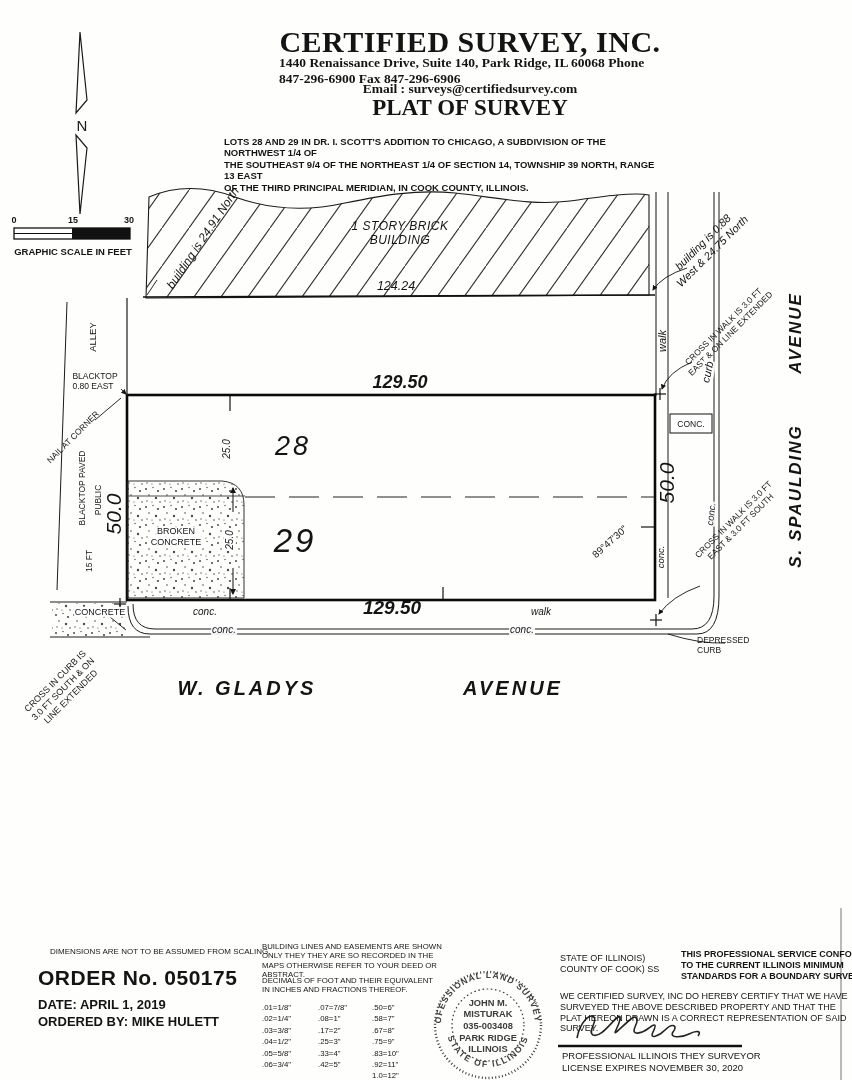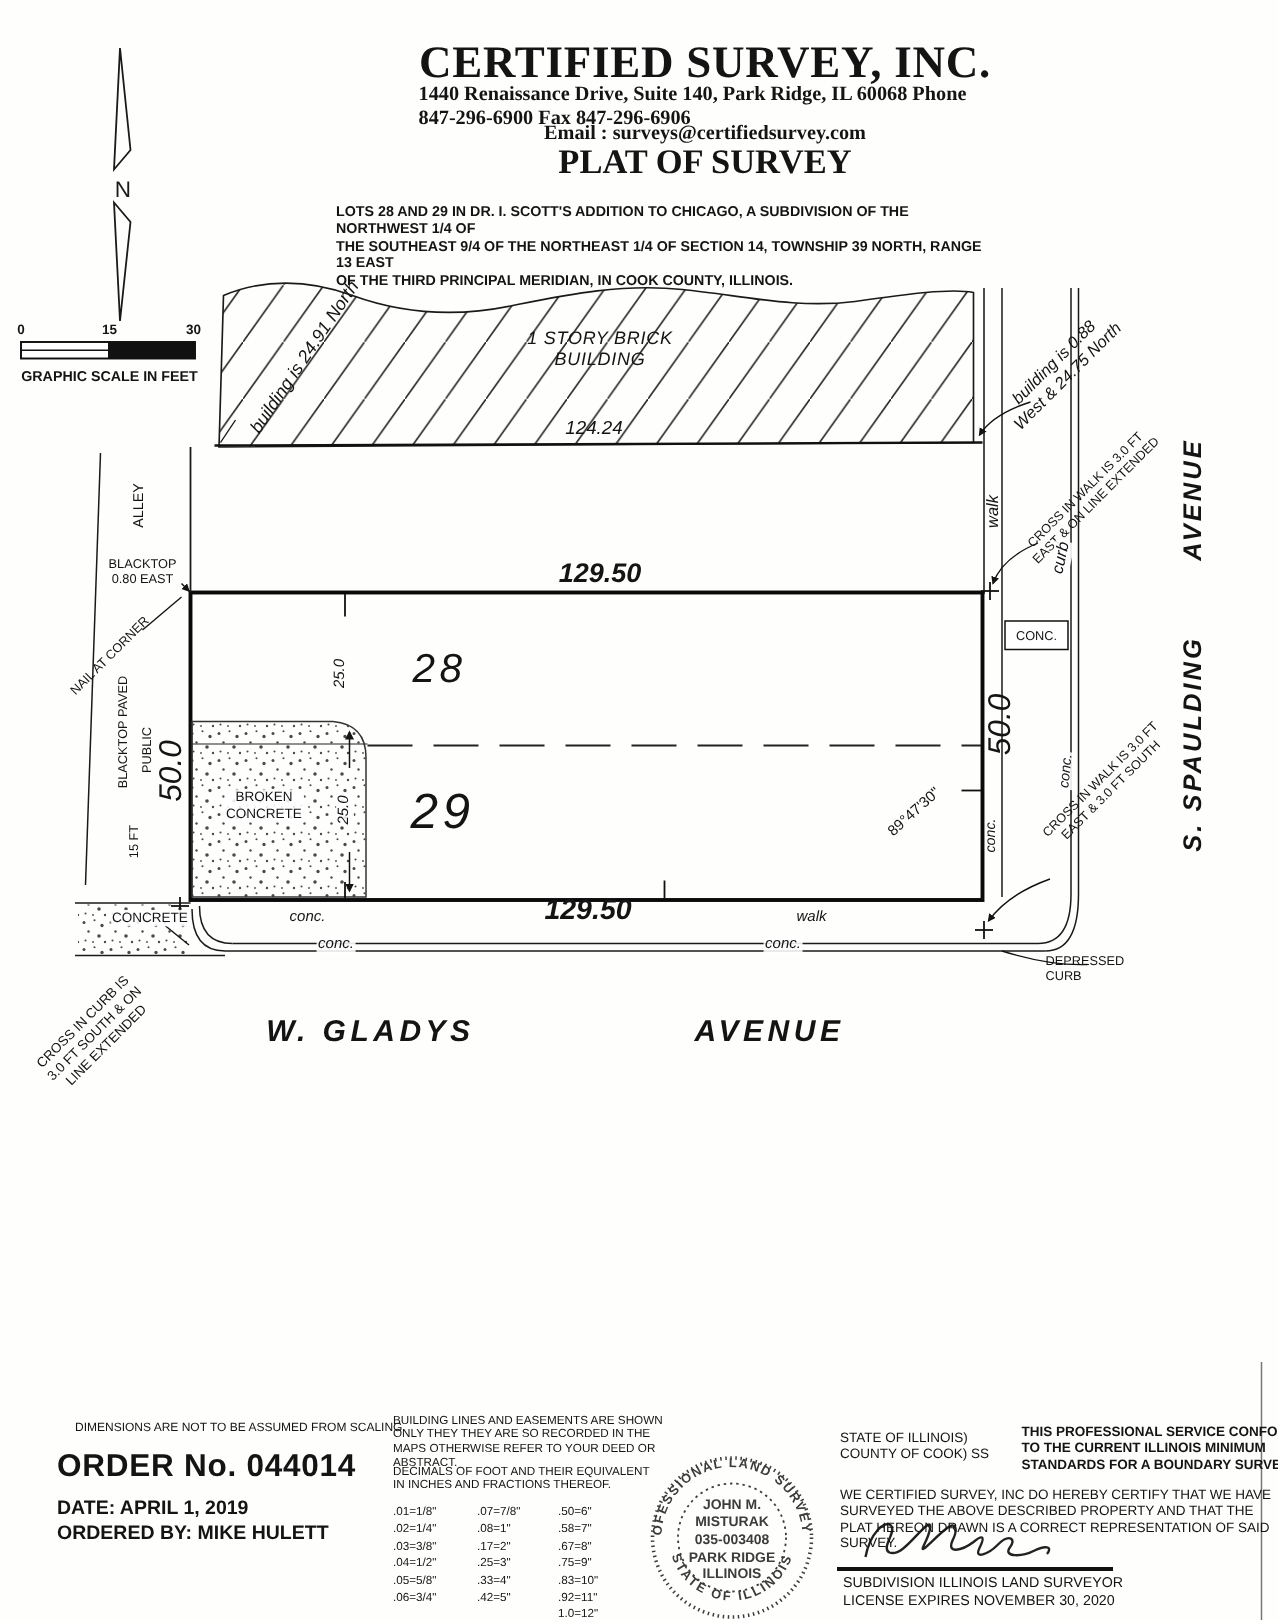--- a/index.html
+++ b/index.html
@@ -4,21 +4,21 @@
 <style>
   html,body{margin:0;padding:0;background:#888;}
   #page{position:relative;width:852px;height:1080px;background:#fefefd;overflow:hidden;
         font-family:"Liberation Sans",sans-serif;color:#141414;}
   .lb{position:absolute;white-space:pre-line;line-height:1.2;color:#141414;}
   .c{transform:translate(-50%,-50%) rotate(var(--r,0deg));}
   .ser{font-family:"Liberation Serif",serif;}
   .it{font-style:italic;}
   .b{font-weight:bold;}
   .ctr{text-align:center;}
-  .rt{text-align:center;}
+  .rt{text-align:left;}
   .bg{background:rgba(255,255,255,.88);padding:0 1px;}
   svg{position:absolute;left:0;top:0;}
   .cell{font-size:7.8px;line-height:11.4px;}
   .col{position:absolute;}
 </style>
 </head>
 <body>
 
 <div id="page">
 
@@ -213,21 +213,21 @@
   <div class="lb c bg" style="left:100px;top:612px;font-size:9px">CONCRETE</div>
   <div class="lb c ctr" style="left:63px;top:689px;--r:-45deg;font-size:9px">CROSS IN CURB IS
 3.0 FT SOUTH &amp; ON
 LINE EXTENDED</div>
   <div class="lb c it" style="left:247px;top:688px;font-size:20px;font-weight:700;letter-spacing:3px;white-space:nowrap">W. GLADYS</div>
   <div class="lb c it" style="left:513px;top:688px;font-size:20px;font-weight:600;letter-spacing:3px;white-space:nowrap">AVENUE</div>
   <div class="lb" style="left:697px;top:635px;font-size:8.5px">DEPRESSED
 CURB</div>
 
   <div class="lb" style="left:50px;top:947px;font-size:8px">DIMENSIONS ARE NOT TO BE ASSUMED FROM SCALING</div>
-  <div class="lb b" style="left:38px;top:965px;font-size:21px;letter-spacing:.5px">ORDER No. 044014</div>
+  <div class="lb b" style="left:38px;top:965px;font-size:21px;letter-spacing:.5px">ORDER No. 050175</div>
   <div class="lb b" style="left:38px;top:997px;font-size:13px">DATE: APRIL 1, 2019</div>
   <div class="lb b" style="left:38px;top:1014px;font-size:13px">ORDERED BY: MIKE HULETT</div>
 
   <div class="lb" style="left:262px;top:942px;width:180px;font-size:7.8px">BUILDING LINES AND EASEMENTS ARE SHOWN ONLY THEY THEY ARE SO RECORDED IN THE MAPS OTHERWISE REFER TO YOUR DEED OR ABSTRACT.</div>
   <div class="lb" style="left:262px;top:976px;font-size:7.8px">DECIMALS OF FOOT AND THEIR EQUIVALENT
 IN INCHES AND FRACTIONS THEREOF.</div>
 
   <div class="col" style="left:262px;top:1002px">
     <div class="cell">.01=1/8"</div>
     <div class="cell">.02=1/4"</div>
@@ -251,16 +251,16 @@
     <div class="cell">.75=9"</div>
     <div class="cell">.83=10"</div>
     <div class="cell">.92=11"</div>
     <div class="cell">1.0=12"</div>
   </div>
 
   <div class="lb" style="left:560px;top:953px;font-size:9px">STATE OF ILLINOIS)
 COUNTY OF COOK) SS</div>
   <div class="lb b" style="left:681px;top:949px;width:198px;font-size:9px">THIS PROFESSIONAL SERVICE CONFORMS TO THE CURRENT ILLINOIS MINIMUM STANDARDS FOR A BOUNDARY SURVEY.</div>
   <div class="lb" style="left:560px;top:991px;width:298px;font-size:9px">WE CERTIFIED SURVEY, INC DO HEREBY CERTIFY THAT WE HAVE SURVEYED THE ABOVE DESCRIBED PROPERTY AND THAT THE PLAT HEREON DRAWN IS A CORRECT REPRESENTATION OF SAID SURVEY.</div>
-  <div class="lb" style="left:562px;top:1050px;font-size:9.5px">SUBDIVISION ILLINOIS LAND SURVEYOR</div>
+  <div class="lb" style="left:562px;top:1050px;font-size:9.5px">PROFESSIONAL ILLINOIS THEY SURVEYOR</div>
   <div class="lb" style="left:562px;top:1062px;font-size:9.5px">LICENSE EXPIRES NOVEMBER 30, 2020</div>
 
 </div>
 
 </body></html>

